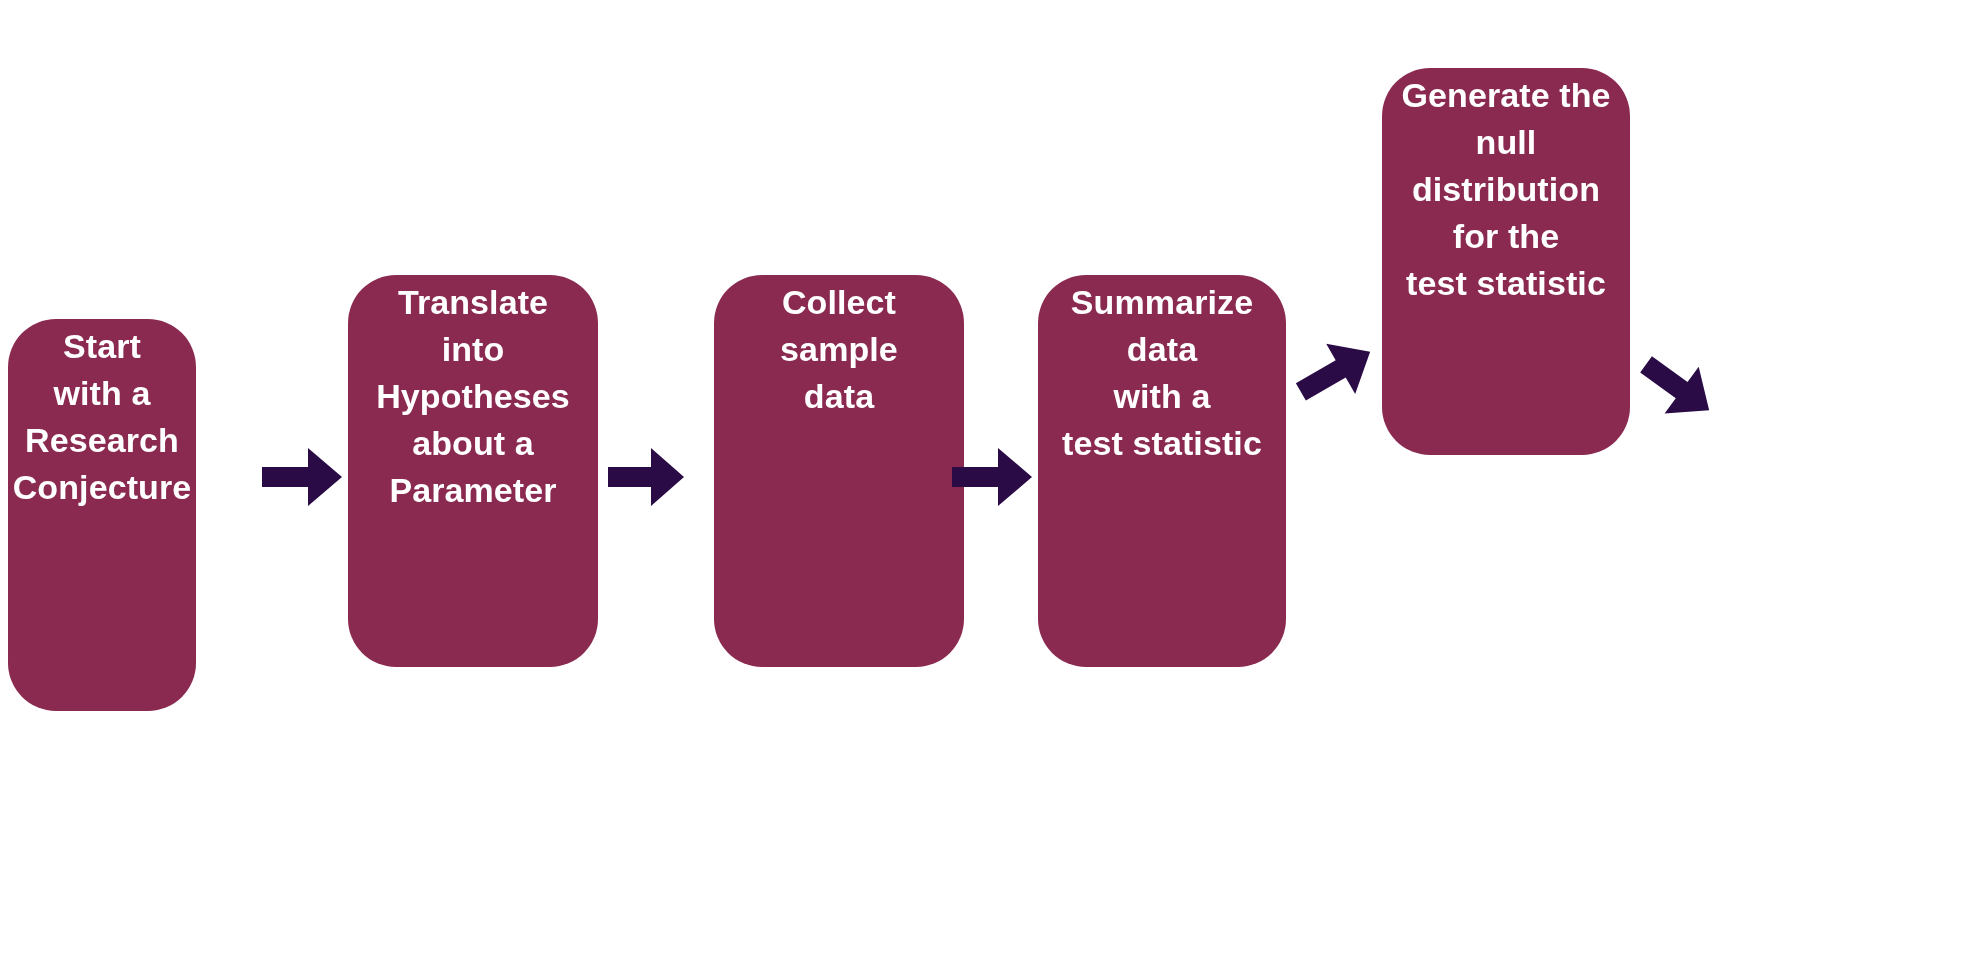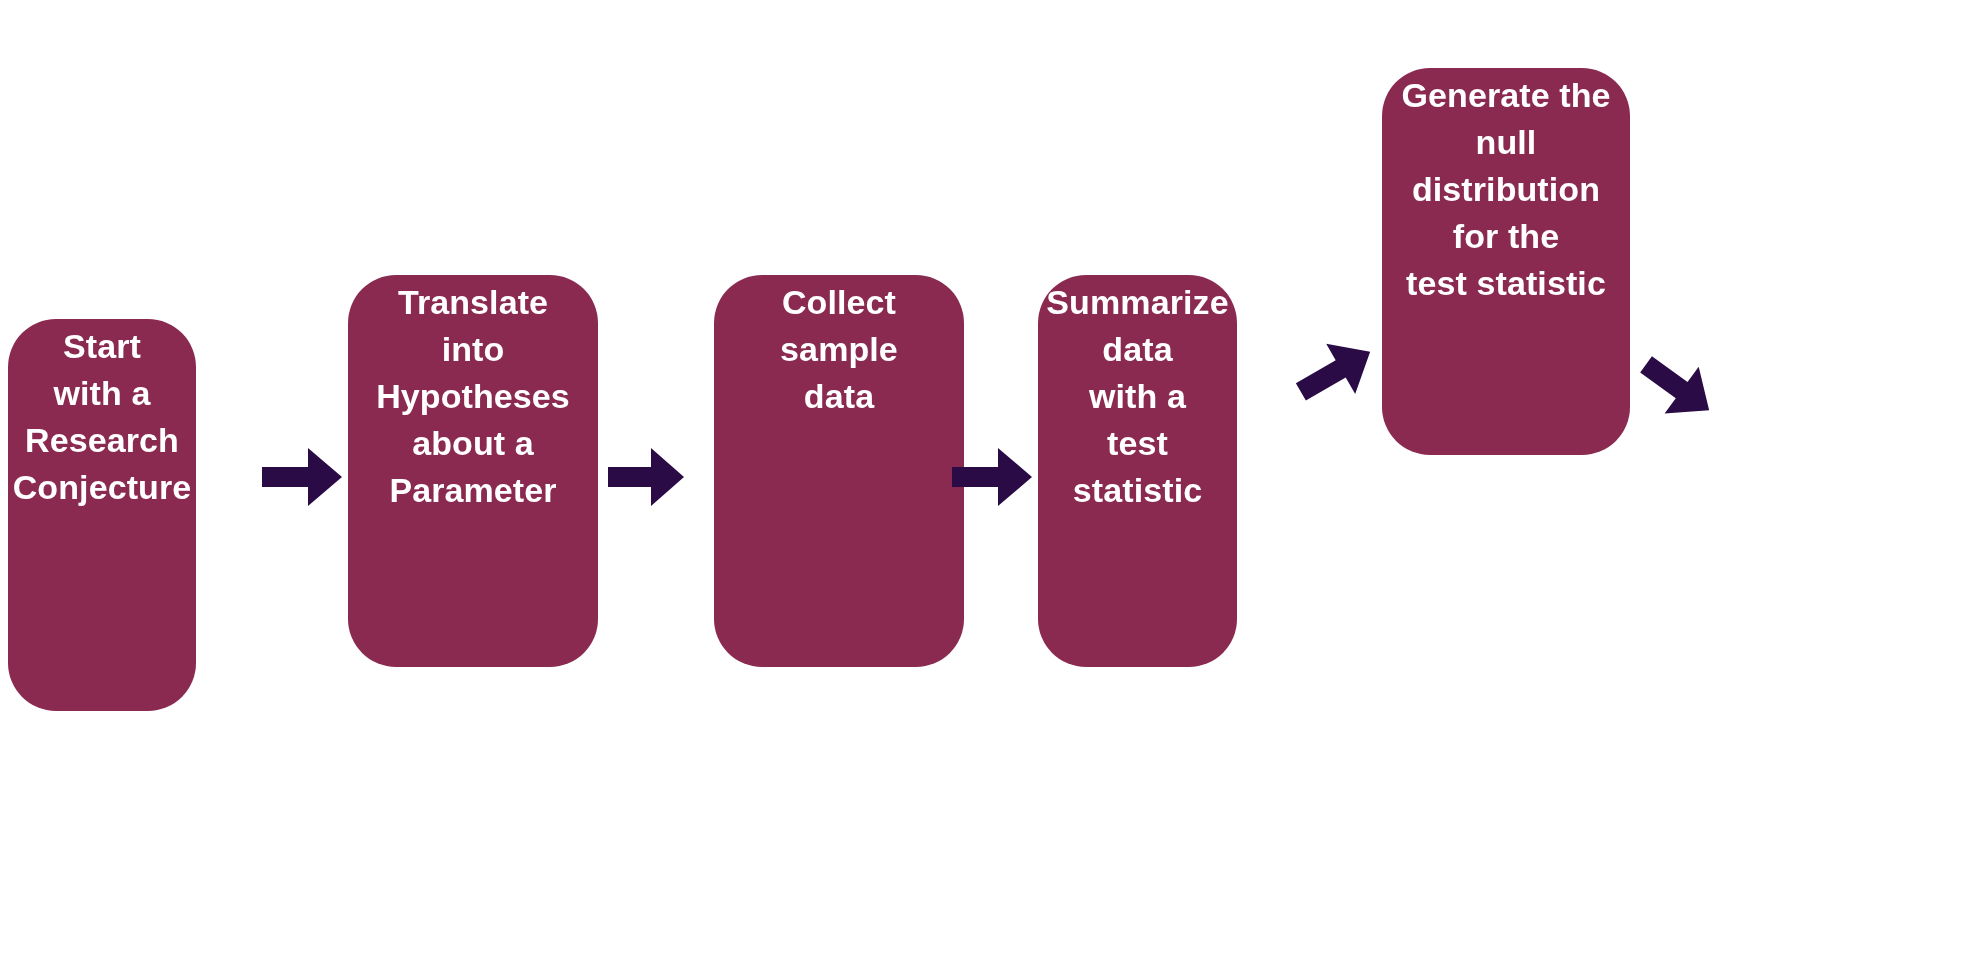--- a/index.html
+++ b/index.html
@@ -67,21 +67,21 @@
 about a
 Parameter</span>
   </div>
 
   <div class="flow-box" id="box-3" style="left: 688px; top: 275px; width: 250px; height: 392px; background: rgb(139, 42, 80); color: rgb(255, 255, 255); margin-left: 26px;">
     <span class="box-label">Collect
 sample
 data</span>
   </div>
 
-  <div class="flow-box" id="box-4" style="left: 1038px; top: 275px; width: 199px; height: 392px; background: rgb(139, 42, 80); color: rgb(255, 255, 255);">
+  <div class="flow-box" id="box-4" style="left: 1038px; top: 275px; width: 248px; height: 392px; background: rgb(139, 42, 80); color: rgb(255, 255, 255);">
     <span class="box-label">Summarize
 data
 with a
 test statistic</span>
   </div>
 
   <div class="flow-box" id="box-5" style="left: 1382px; top: 68px; width: 248px; height: 387px; background: rgb(139, 42, 80); color: rgb(255, 255, 255);">
     <span class="box-label">Generate the
 null
 distribution

